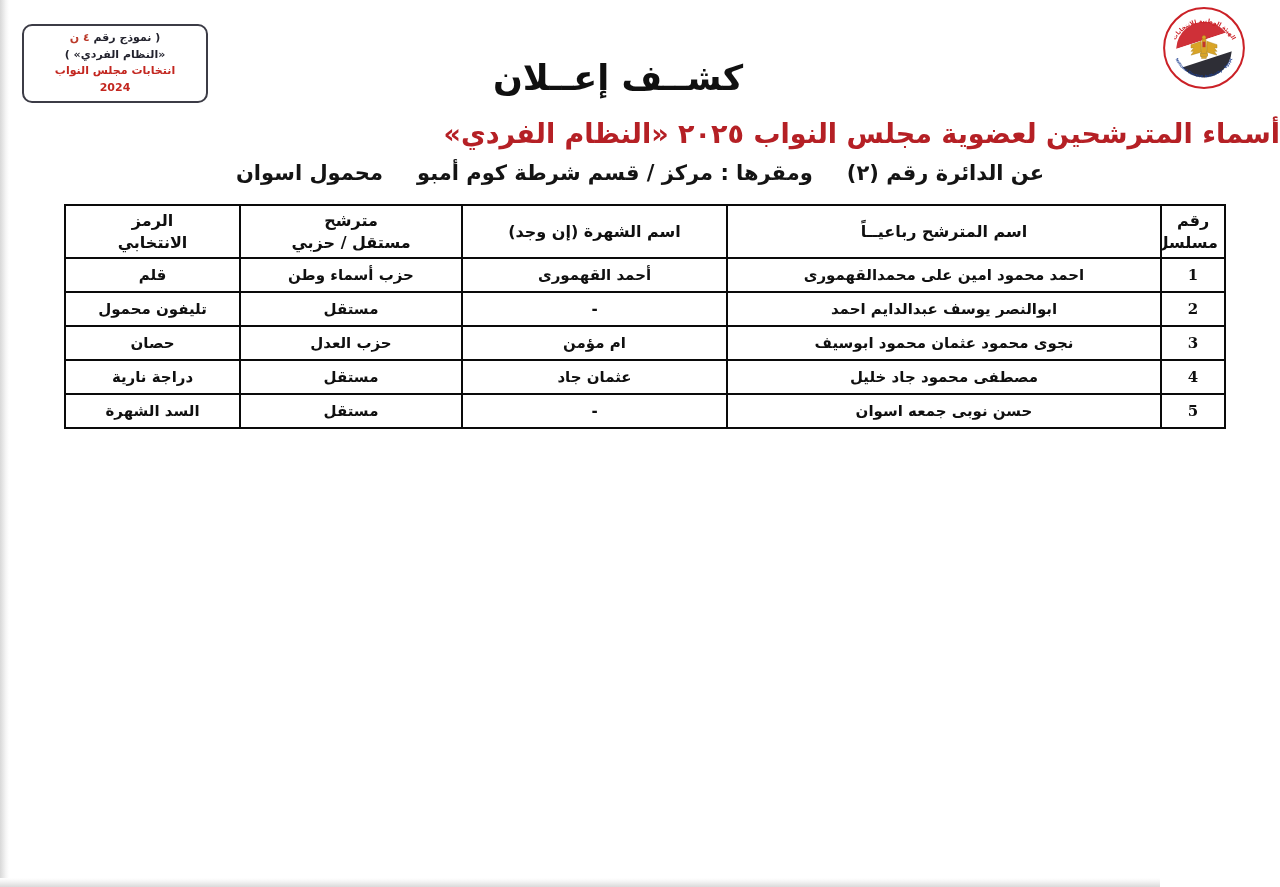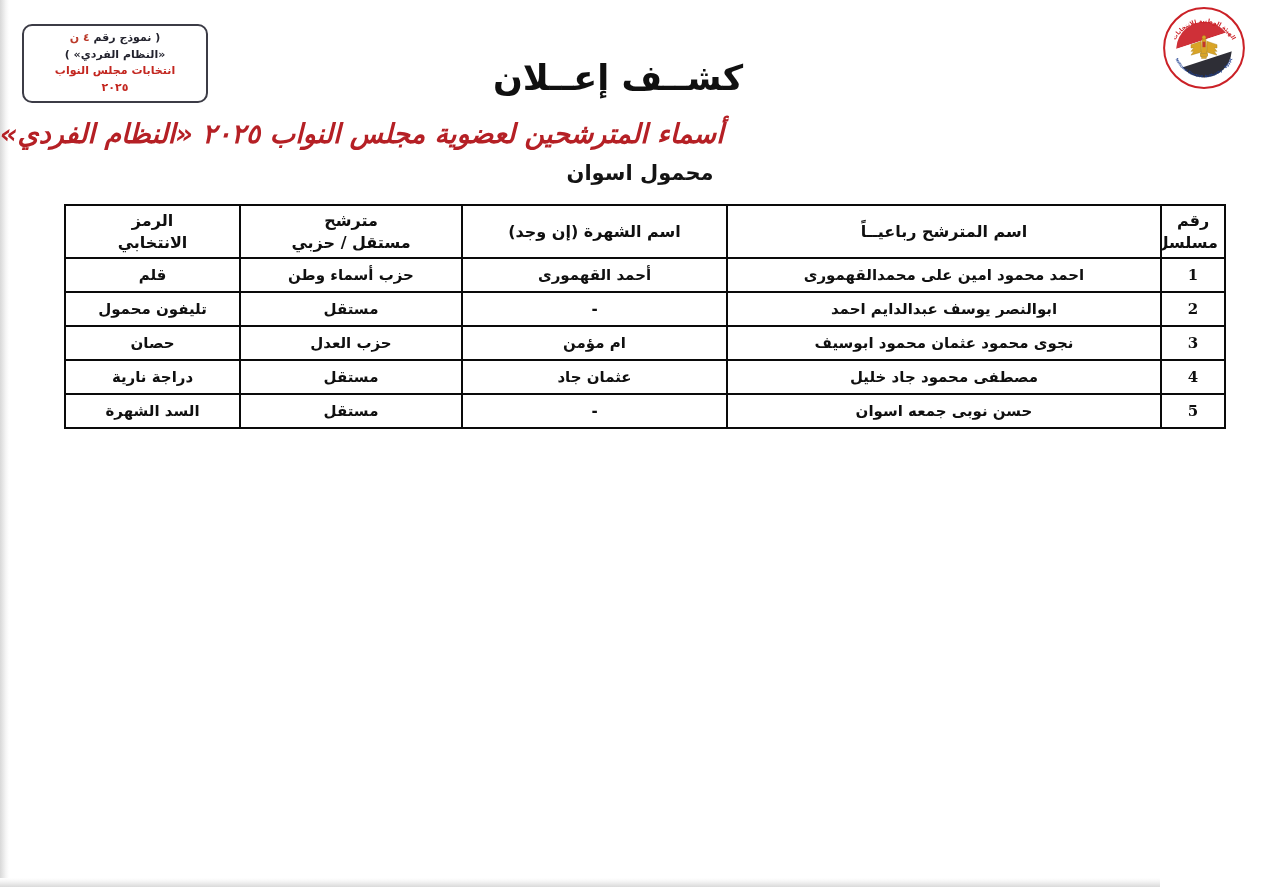--- a/index.html
+++ b/index.html
@@ -37,22 +37,22 @@
   .logo { position: absolute; top: 6px; right: 34px; width: 84px; height: 84px; z-index: 2; }
 
   
   .title {
     position: absolute; top: 58px; left: 0; width: 100%;
     margin: 0; text-align: center; transform: translateX(-22px);
     font-size: 35px; font-weight: 800; color: #101010; letter-spacing: 0;
   }
   .subtitle {
     position: absolute; top: 118px; left: 0; width: 100%;
-    margin: 0; text-align: left;
-    font-size: 27px; font-weight: 800; color: #b52025; font-style: italic;
+    margin: 0; text-align: right;
+    font-size: 27px; font-weight: 800; color: #b52025;
   }
   .district {
     position: absolute; top: 161px; left: 0; width: 100%;
     display: flex; justify-content: center; gap: 34px;
     font-size: 21px; font-weight: 800; color: #141414;
   }
 
   
   table.candidates {
     position: absolute; top: 204px; left: 64px; width: 1160px;
@@ -75,21 +75,21 @@
 <body>
 
 <div class="page">
 
   <div class="form-box">
     <div class="form-line1">
       <span>( نموذج رقم</span>
       <span class="red-part">٤ ن</span>
       <span>«النظام الفردي» )</span>
     </div>
-    <div class="form-line2">انتخابات مجلس النواب ٢٠٢٥</div>
+    <div class="form-line2">انتخابات مجلس النواب 2024</div>
   </div>
 
   <div class="logo">
     <svg viewBox="0 0 100 100" width="84" height="84">
       <defs>
         <clipPath id="flagClip">
             <circle cx="50" cy="52" r="33"></circle>
           </clipPath>
         <path id="arcTop" d="M 12 58 A 38 38 0 0 1 88 58" fill="none"></path>
         <path id="arcBot" d="M 15 60 A 37 37 0 0 0 85 60" fill="none"></path>
@@ -114,20 +114,22 @@
       </text>
       <text font-size="4.3" font-weight="bold" fill="#1d3e8f">
         <textPath href="#arcBot" startOffset="50%" text-anchor="middle">National Election Authority - Egypt</textPath>
       </text>
     </svg>
   </div>
 
   <h1 class="title">كشــف إعــلان</h1>
   <h2 class="subtitle">أسماء المترشحين لعضوية مجلس النواب ٢٠٢٥ «النظام الفردي»</h2>
   <div class="district">
+    <span>عن الدائرة رقم (٢)</span>
+    <span>ومقرها : مركز / قسم شرطة كوم أمبو</span>
     <span>محمول اسوان</span>
   </div>
 
   <table class="candidates">
     <colgroup>
       <col style="width:64px">
       <col style="width:434px">
       <col style="width:265px">
       <col style="width:222px">
       <col style="width:175px">

